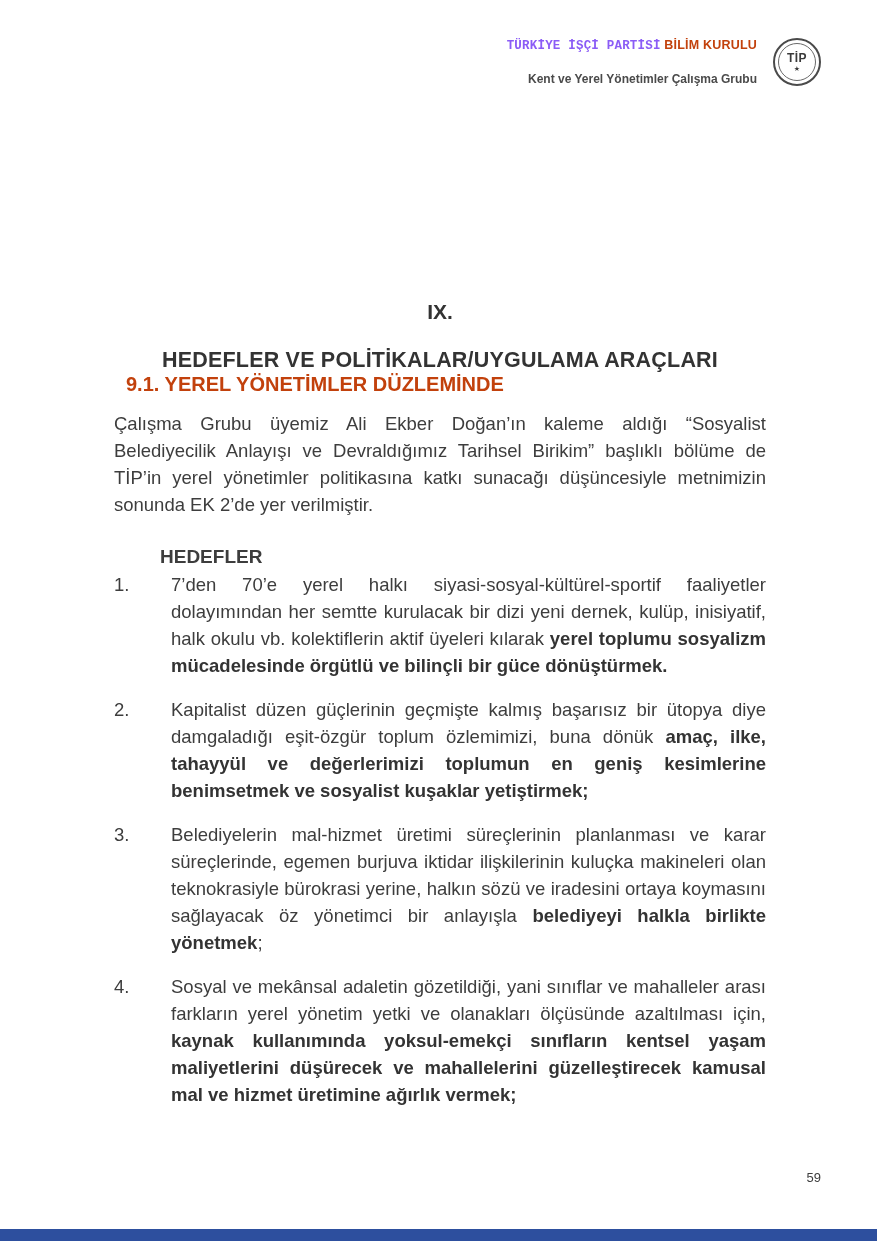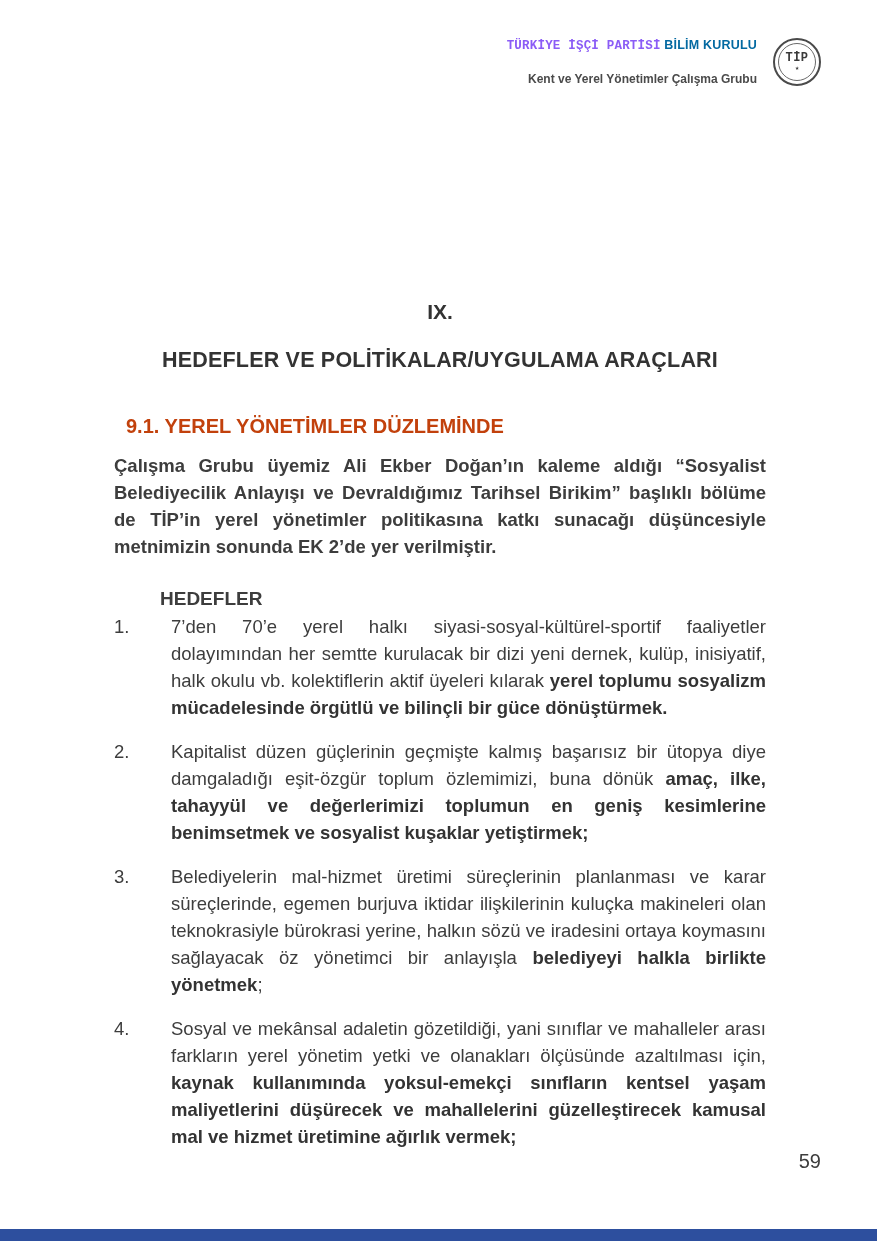--- a/index.html
+++ b/index.html
@@ -21,21 +21,21 @@
     position: absolute;
     top: 36px;
     right: 56px;
     display: flex;
     align-items: center;
     gap: 16px;
   }
   .header-text { text-align: right; line-height: 1.55; }
   .org-line { font-size: 12.5px; letter-spacing: .2px; }
   .org-bold { font-weight: bold; color: #8b5cf6; font-family: Liberation Mono, monospace; }
-  .org-light { font-weight: bold; color: #0369a1; }
+  .org-light { font-weight: bold; color: #c2410c; }
   .header-subtitle {
     font-size: 12px;
     font-weight: bold;
     color: #4a4a4a;
     margin-top: 14px;
   }
   .logo {
     width: 48px;
     height: 48px;
     border-radius: 50%;
@@ -48,21 +48,20 @@
   }
   .logo-inner {
     width: 38px;
     height: 38px;
     border-radius: 50%;
     border: 1px solid #6a6a6a;
     display: flex;
     flex-direction: column;
     align-items: center;
     justify-content: center;
-    font-family: Liberation Mono, monospace;
   }
   .logo-text {
     font-size: 12px;
     font-weight: bold;
     color: #3a3a3a;
     letter-spacing: .5px;
     line-height: 1;
   }
   .logo-star { font-size: 7px; color: #3a3a3a; line-height: 1; margin-top: 1px; }
 
@@ -79,36 +78,34 @@
     font-weight: bold;
     color: #333333;
     margin-bottom: 24px;
   }
   .chapter-title {
     text-align: center;
     font-size: 21.5px;
     font-weight: bold;
     color: #333333;
     letter-spacing: .2px;
-    margin-bottom: 42px;
   }
   .section-title {
     font-size: 20px;
     font-weight: bold;
     color: #c2410c;
     margin-left: 12px;
     margin-bottom: 14px;
   }
   .intro {
     font-size: 18.5px;
     line-height: 27px;
     text-align: justify;
     color: #3d3d3d;
     margin-bottom: 28px;
-    font-weight: bold;
   }
   .list-heading {
     font-size: 19px;
     font-weight: bold;
     color: #3d3d3d;
     margin-left: 46px;
     margin-bottom: 3px;
   }
   .goals { display: flex; flex-direction: column; gap: 17px; }
   .goal-item { display: flex; }
@@ -125,22 +122,22 @@
     text-align: justify;
     color: #3d3d3d;
     margin-left: 15px;
   }
   .goal-text .bold { font-weight: bold; color: #333333; }
 
   
   .page-number {
     position: absolute;
     right: 56px;
-    bottom: 68px;
-    font-size: 20px;
+    bottom: 56px;
+    font-size: 13px;
     color: #3d3d3d;
   }
   .bottom-bar {
     position: absolute;
     left: 0;
     bottom: 0;
     width: 100%;
     height: 12px;
     background: #2d4f9e;
   }

